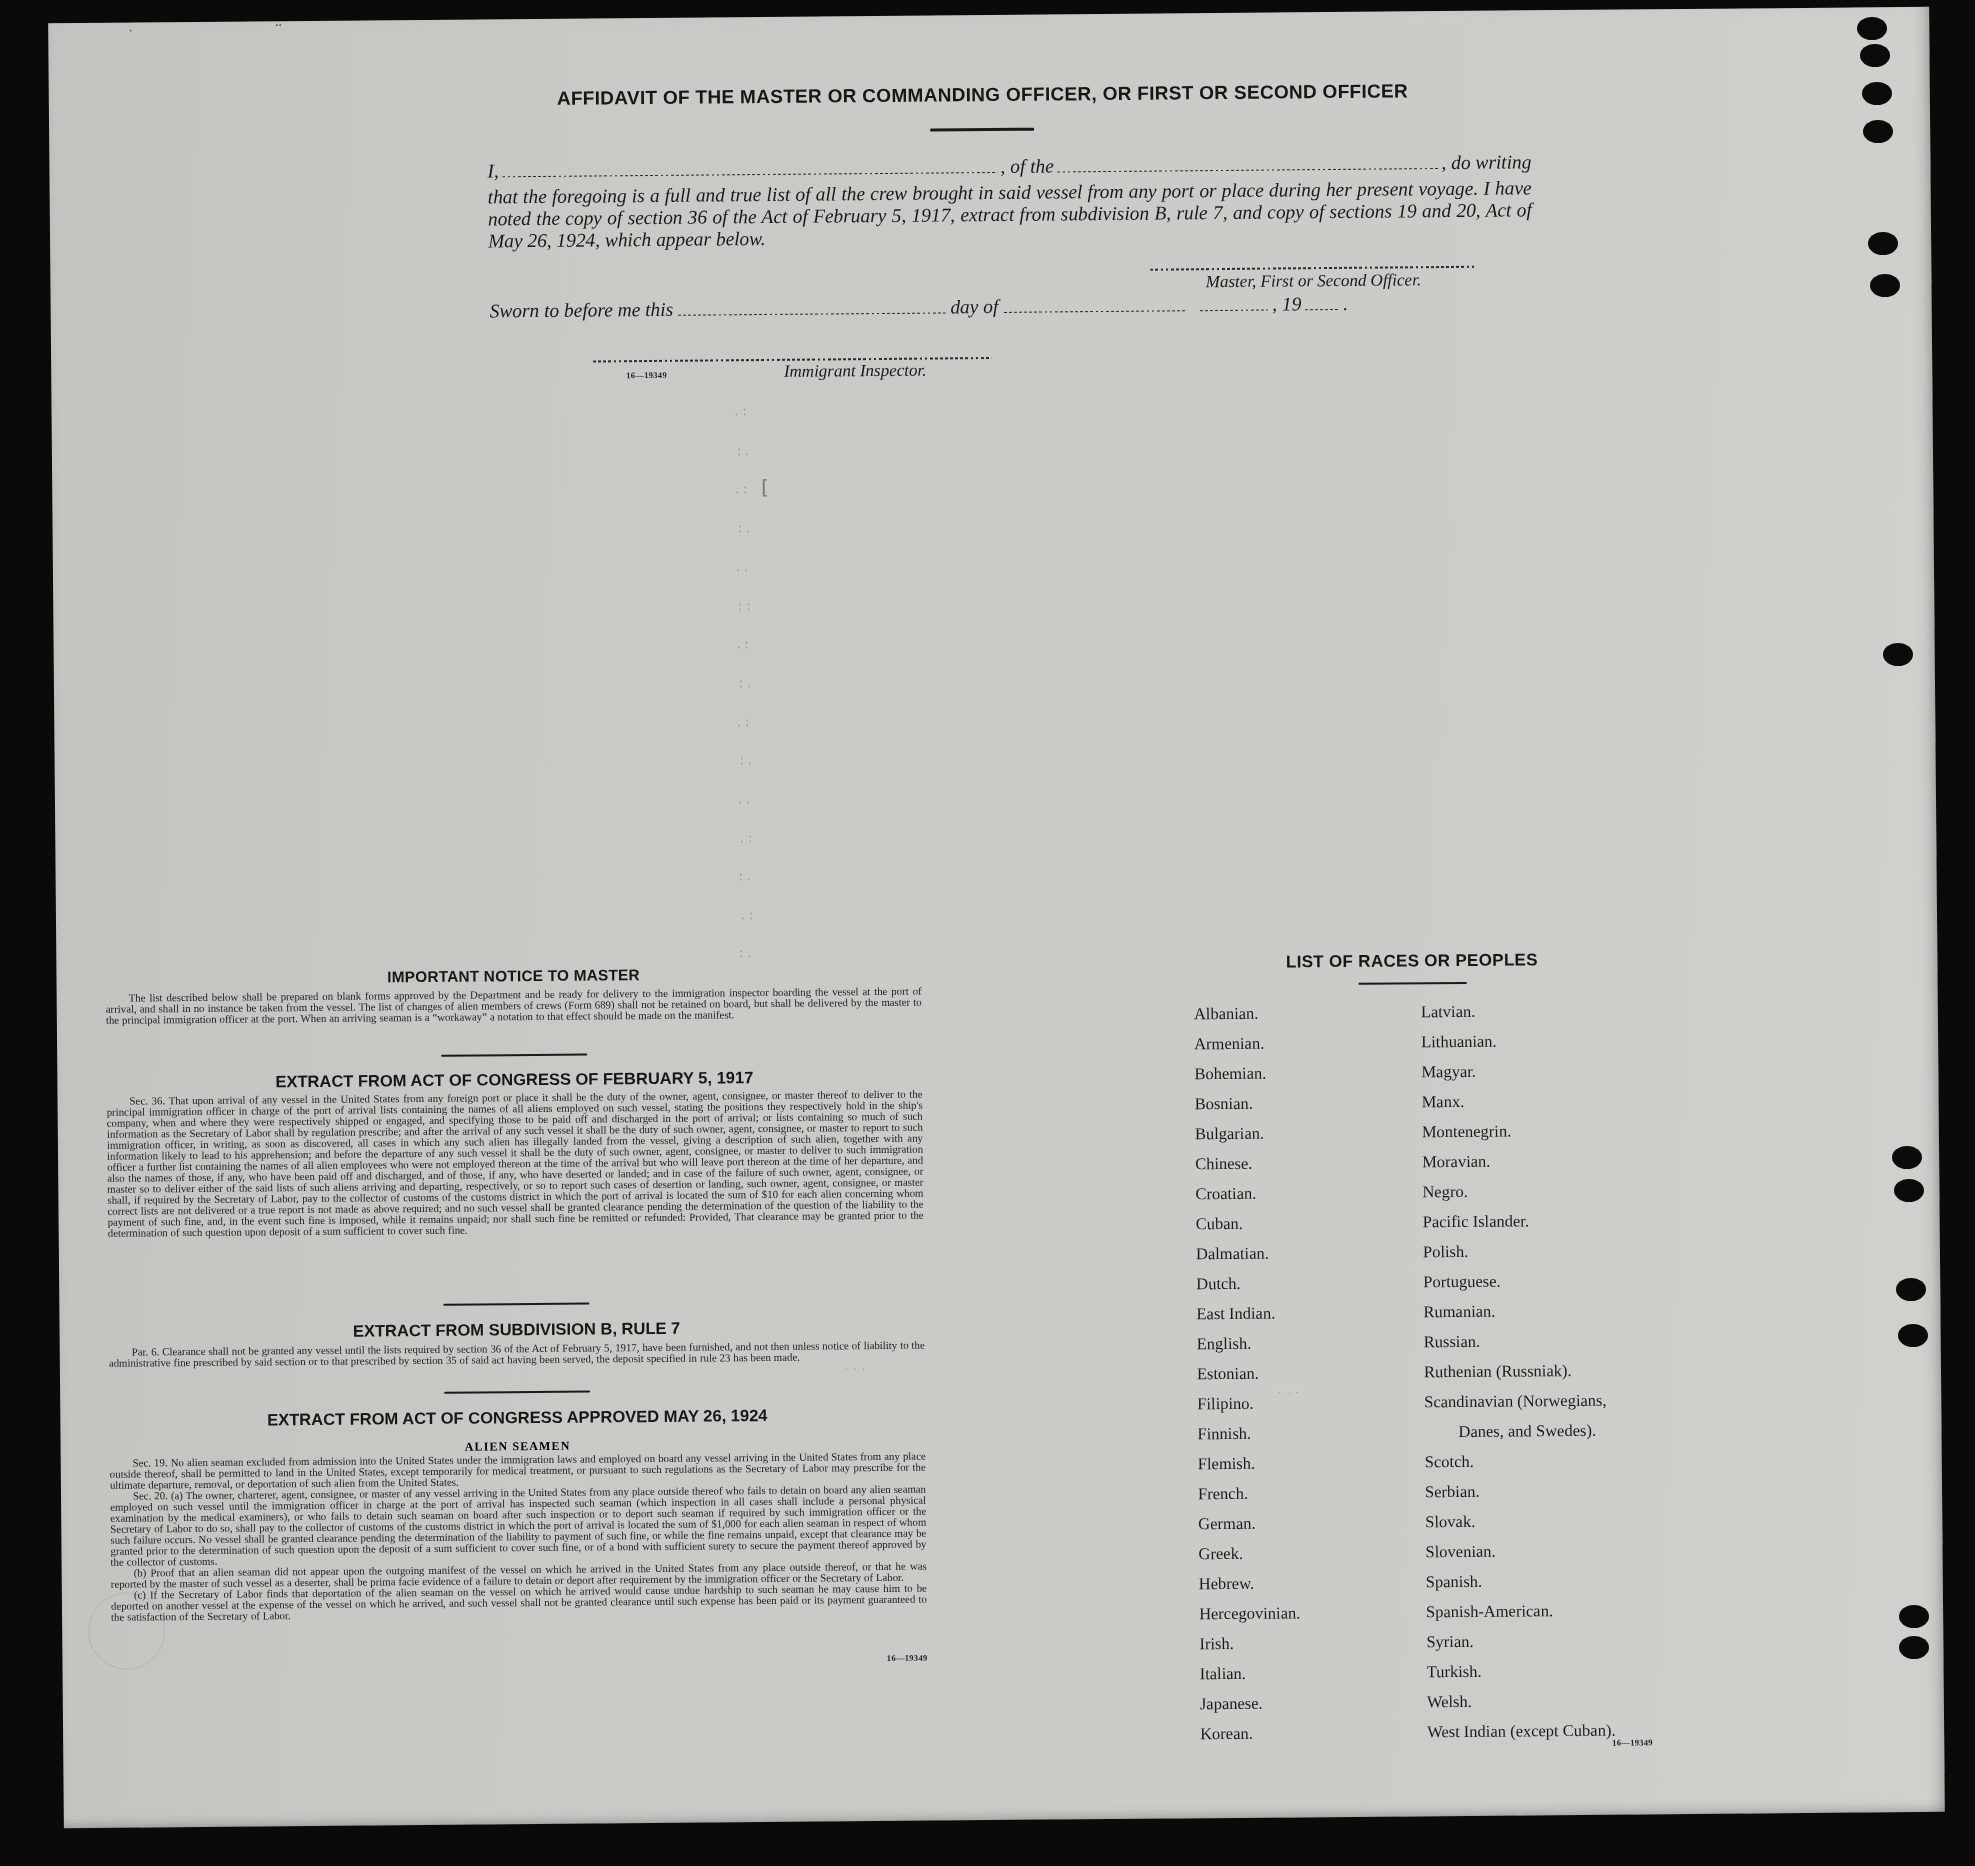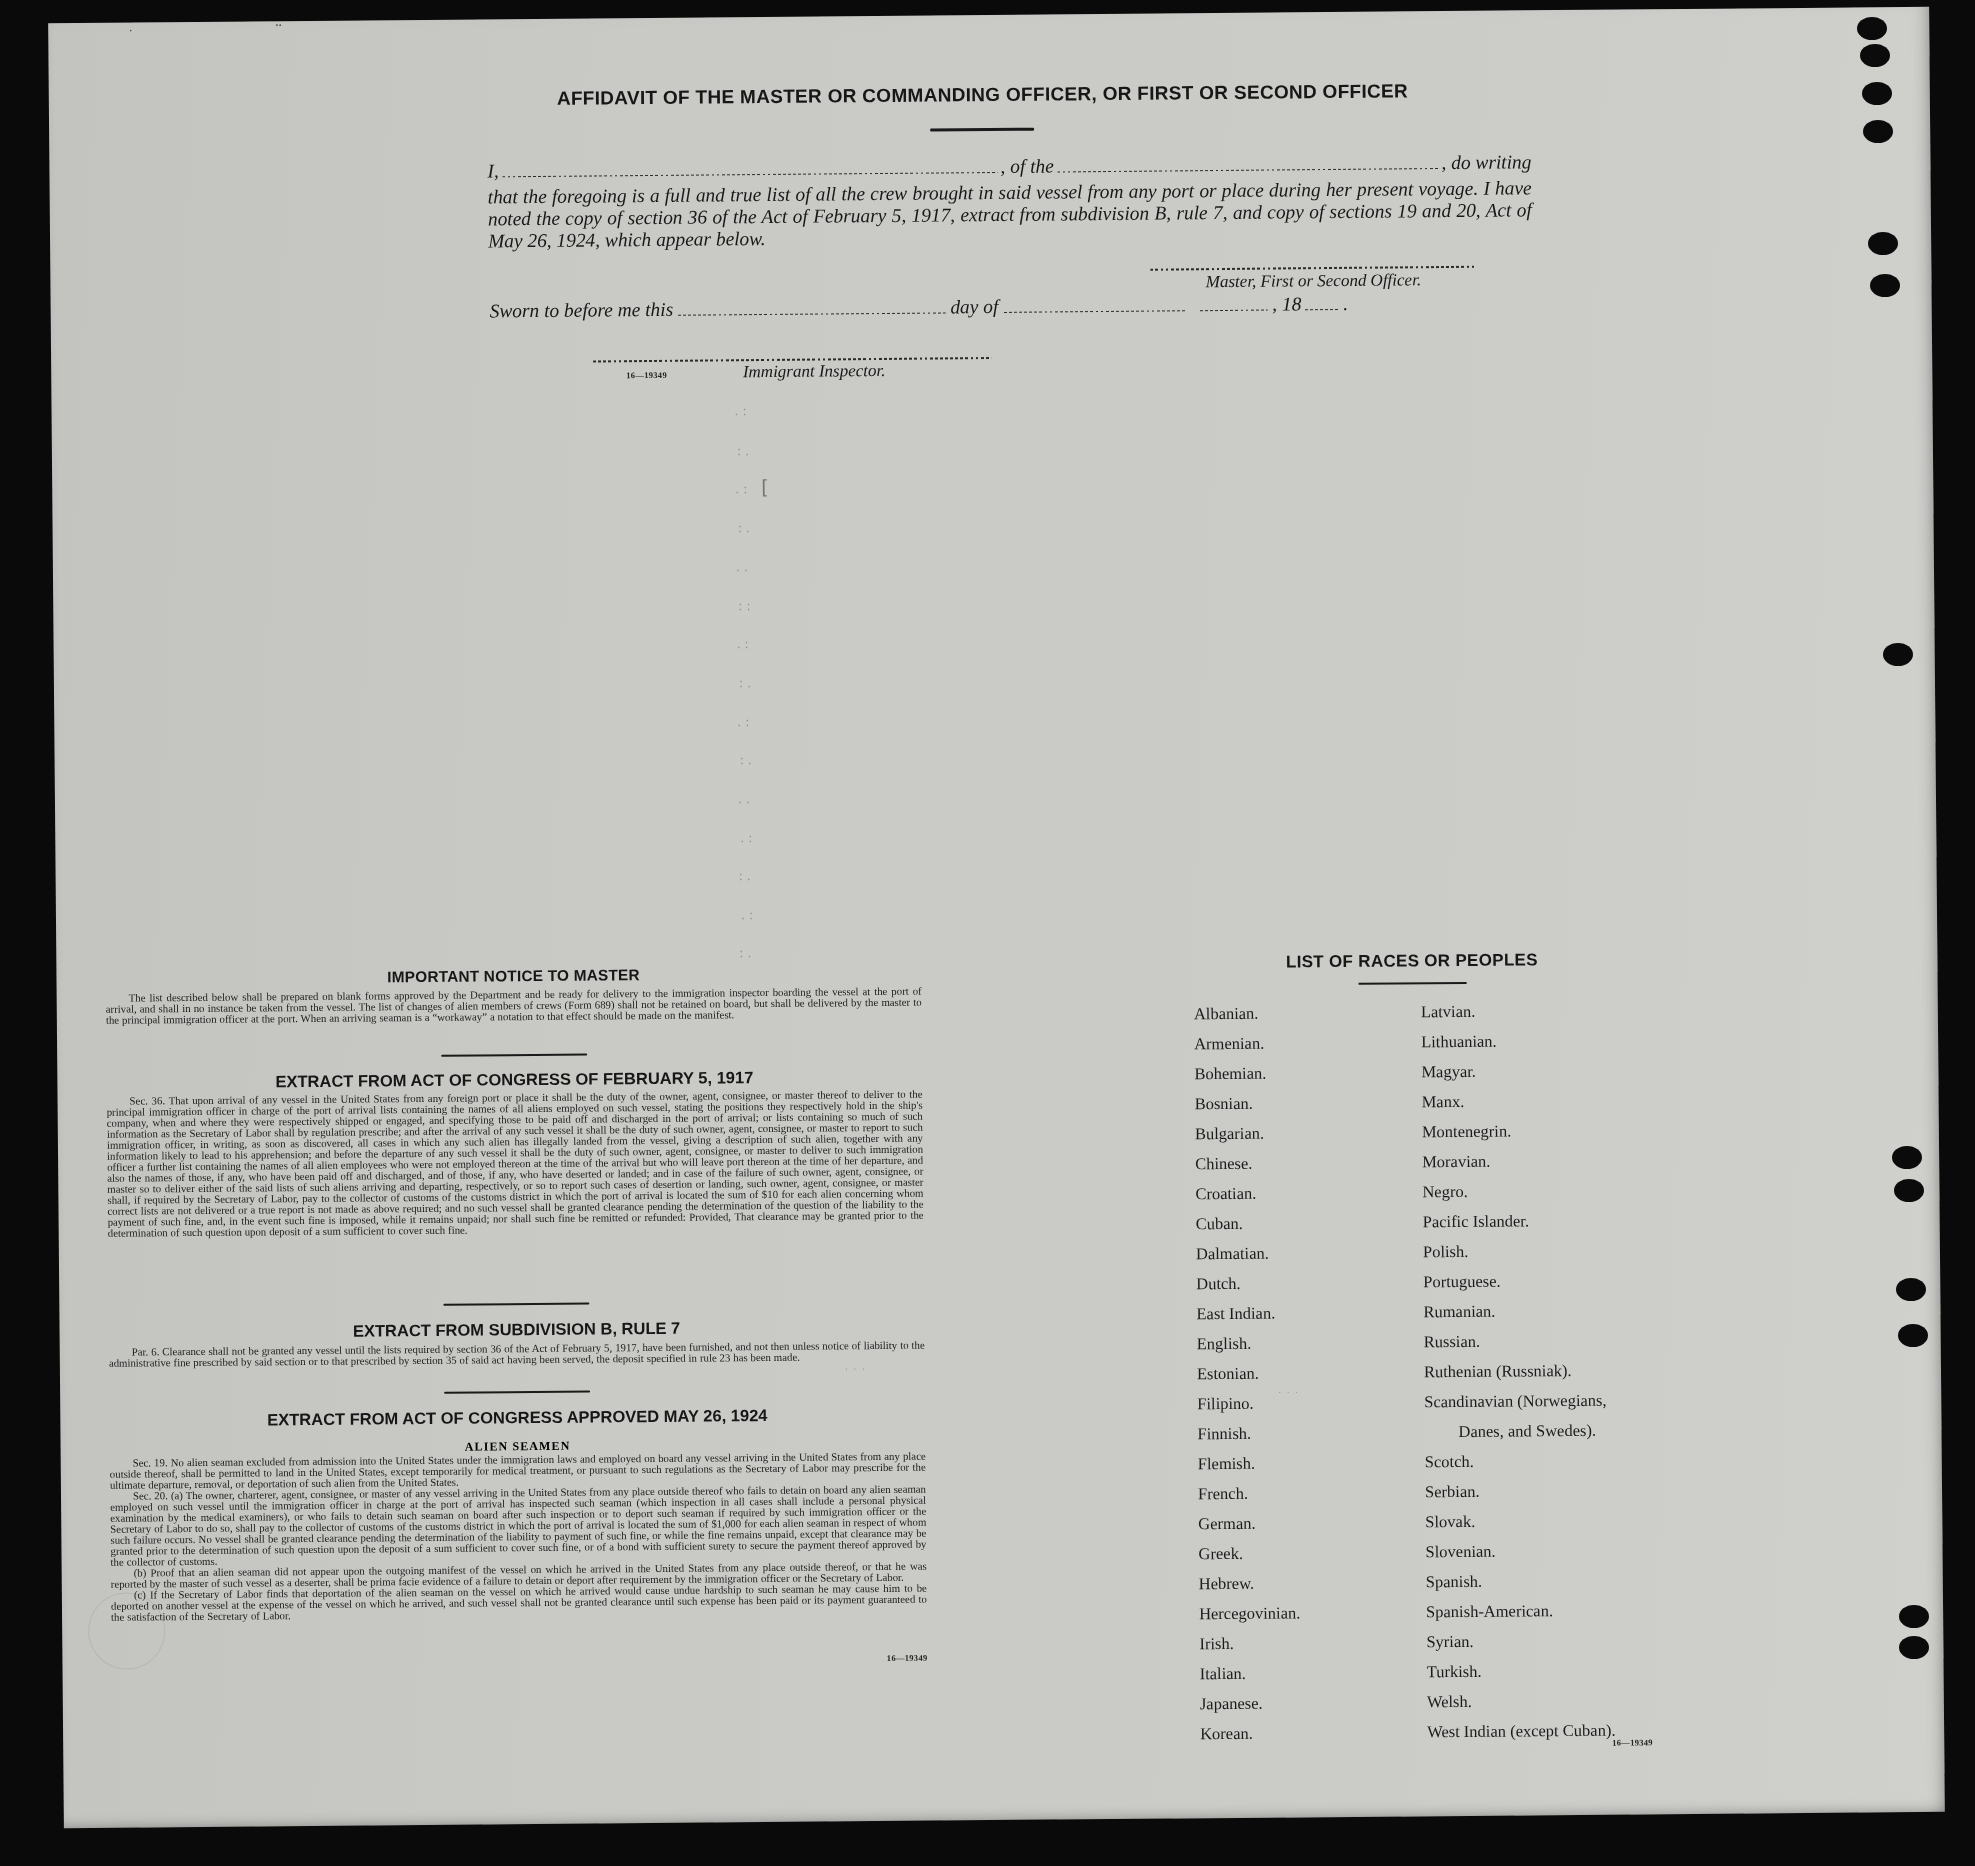--- a/index.html
+++ b/index.html
@@ -25,21 +25,21 @@
   .sig-caption{text-align:center;font-size:17px;margin-top:2.3px;}
   .sworn{position:absolute;left:439px;top:280px;width:945px;font-size:19.4px;display:flex;align-items:baseline;white-space:nowrap;}
   .sw-day{width:268px;margin:0 4.6px;flex:none;}
   .sw-month{width:182px;margin:0 5.7px;flex:none;}
   .sw-extra{width:68px;margin:0 4.6px 0 8px;flex:none;}
   .sw-year{width:35px;margin:0 3.4px;flex:none;}
   .inspector{position:absolute;left:542px;top:342px;width:398px;}
   .insp-row{display:flex;align-items:flex-start;margin-top:2.3px;}
   .form-no{font-family:"Liberation Serif",serif;font-weight:700;font-size:8.5px;letter-spacing:0.3px;color:#232323;}
   .insp-row .form-no{margin-left:33px;margin-top:5.7px;}
-  .insp-caption{font-size:17px;margin-left:76px;line-height:1.1;}
+  .insp-caption{font-size:17px;margin-left:117px;line-height:1.1;}
   .col{position:absolute;left:49px;width:816px;}
   .col-h{text-align:center;}
   .h-notice{top:948px;font-size:15.4px;letter-spacing:0.2px;}
   .h-1917{top:1051px;font-size:16.5px;}
   .h-subb{top:1301px;font-size:16.5px;}
   .h-1924{top:1389px;font-size:16.5px;}
   .h-alien{top:1420px;font-family:"Liberation Serif",serif;font-weight:700;font-size:12px;letter-spacing:1.1px;}
   .law{font-size:10.8px;line-height:11px;text-align:justify;color:#1d1d1d;text-indent:23px;word-spacing:0.2px;margin:0;}
   .notice-body{top:970px;}
   .sec36{top:1073px;}
@@ -84,21 +84,21 @@
       <div class="dotline"></div>
       <div class="sig-caption it">Master, First or Second Officer.</div>
     </div>
 
     <div class="sworn">
       <span class="it">Sworn to before me this</span>
       <span class="blank sw-day"></span>
       <span class="it">day of</span>
       <span class="blank sw-month"></span>
       <span class="blank sw-extra"></span>
-      <span class="it">, 18</span>
+      <span class="it">, 19</span>
       <span class="blank sw-year"></span>
       <span class="it">.</span>
     </div>
 
     <div class="inspector">
       <div class="dotline"></div>
       <div class="insp-row">
         <span class="form-no">16—19349</span>
         <span class="insp-caption it">Immigrant Inspector.</span>
       </div>

